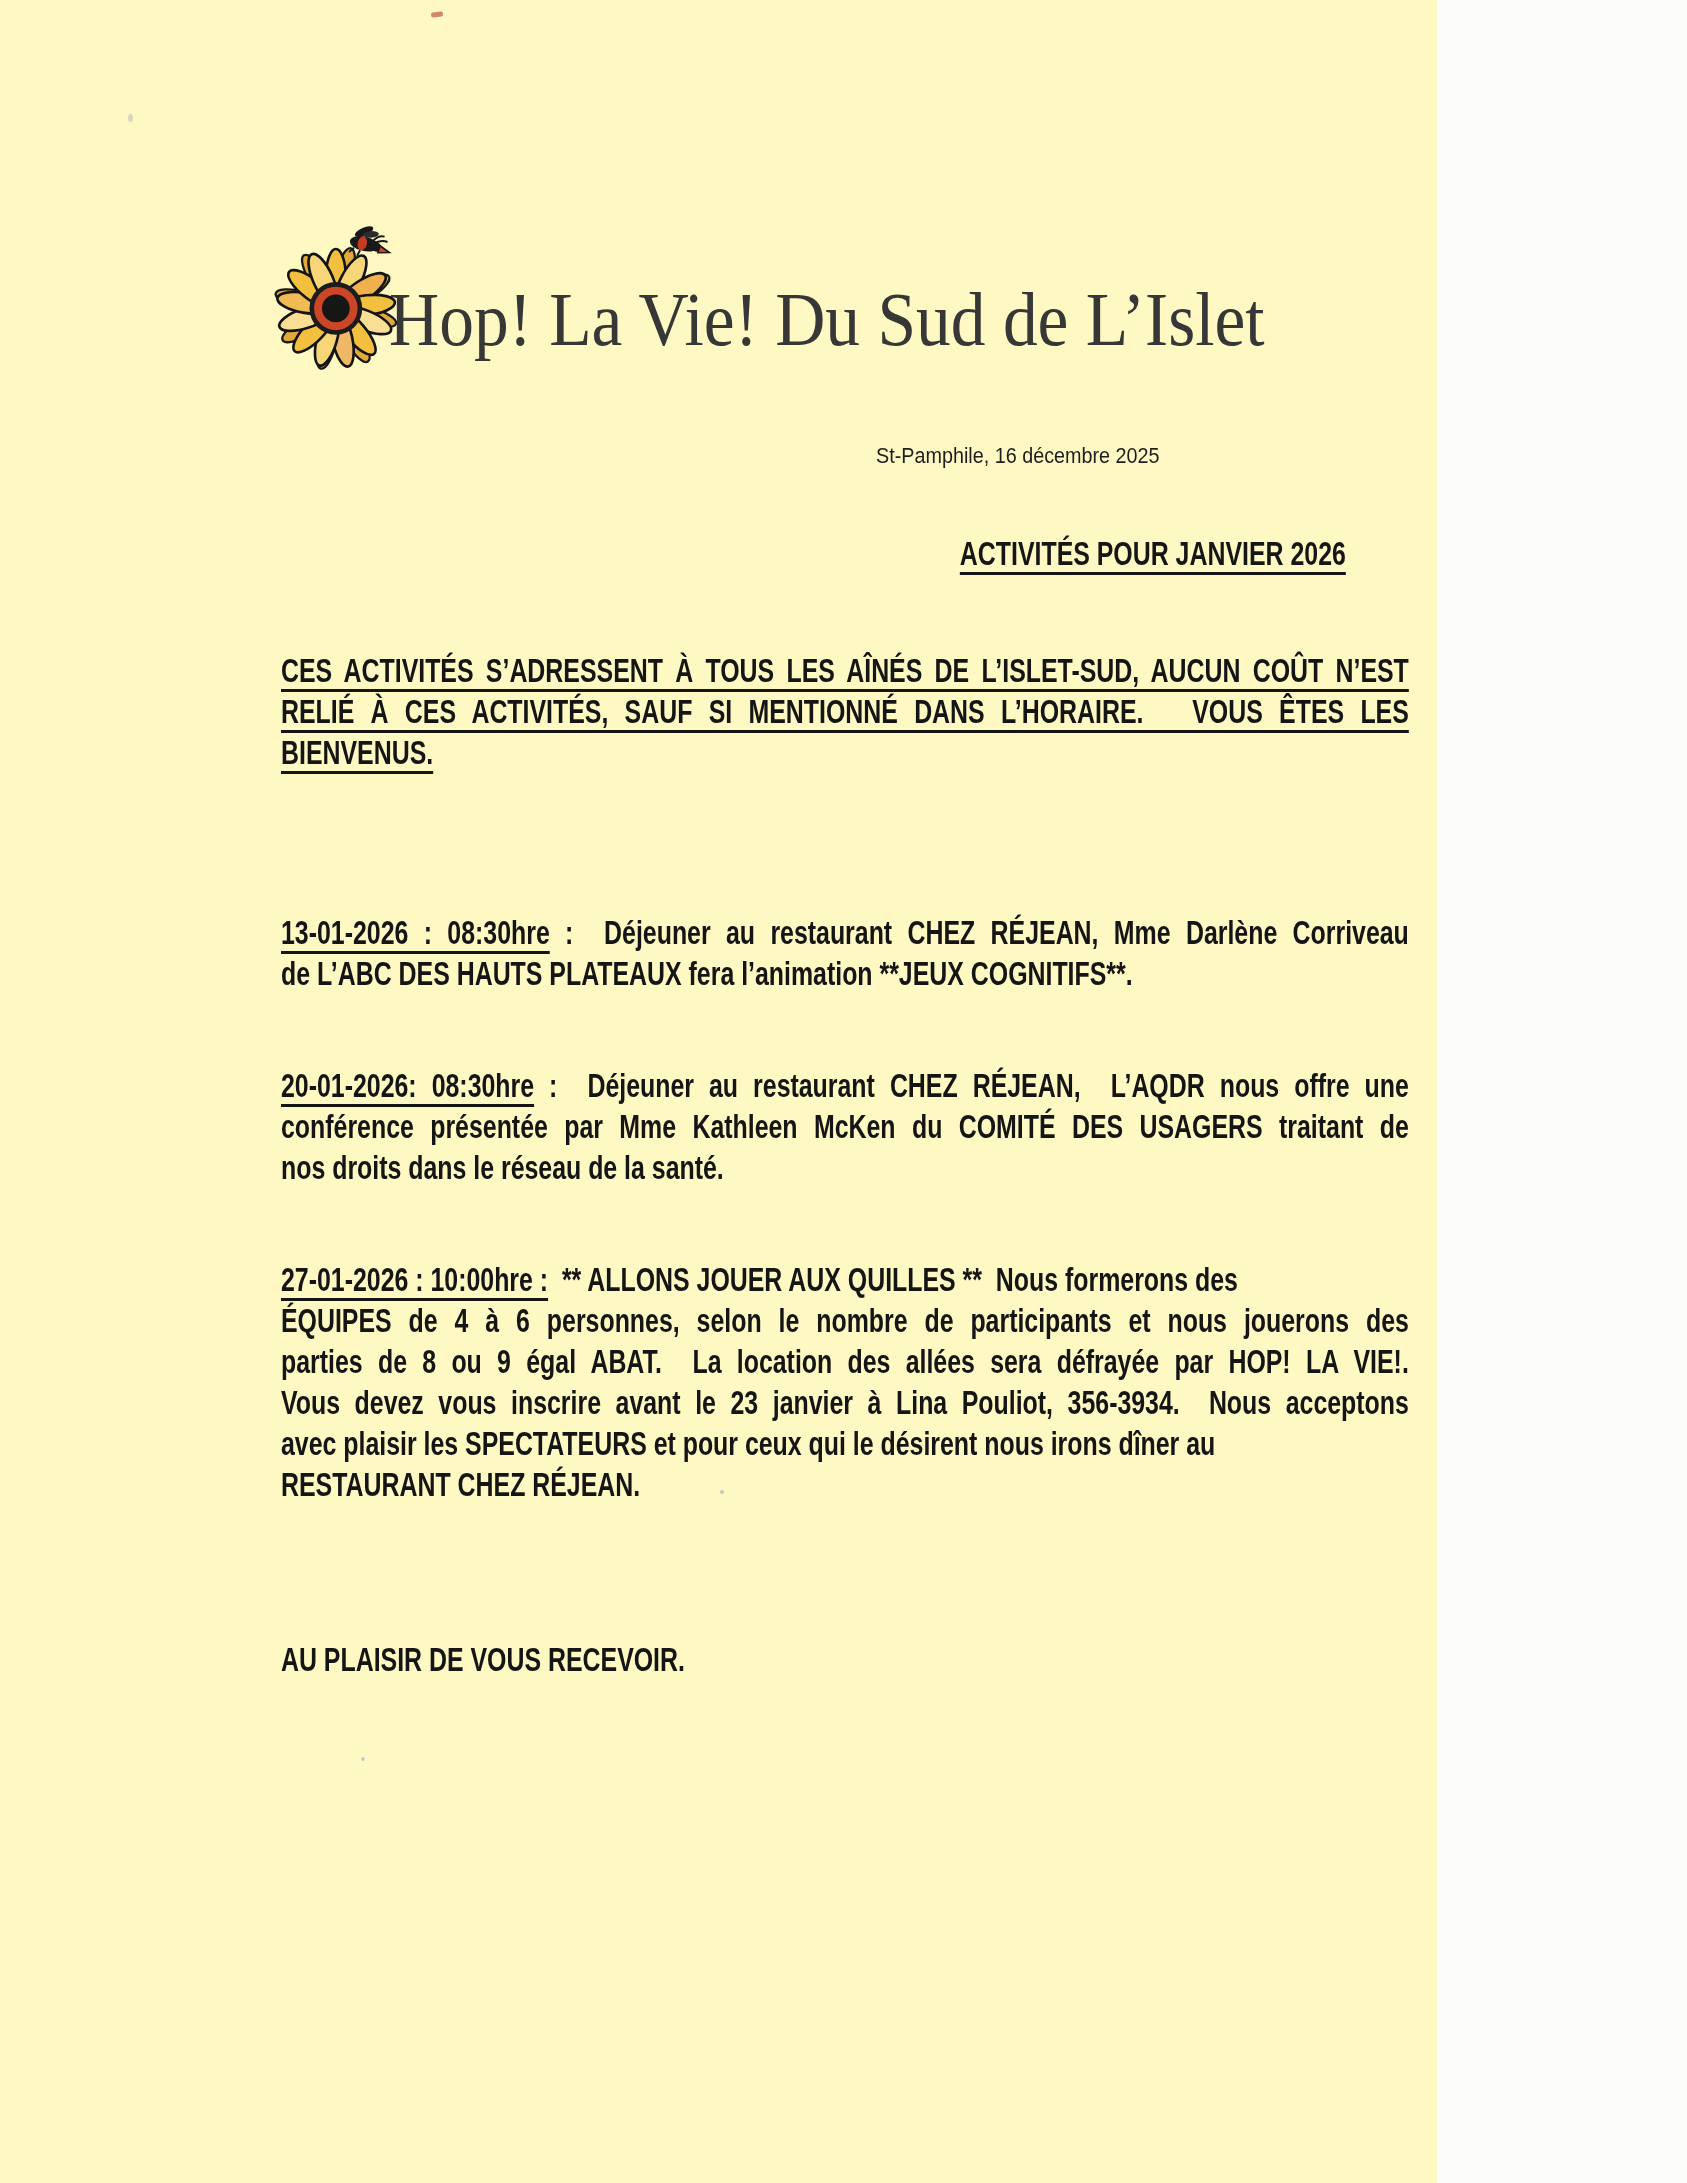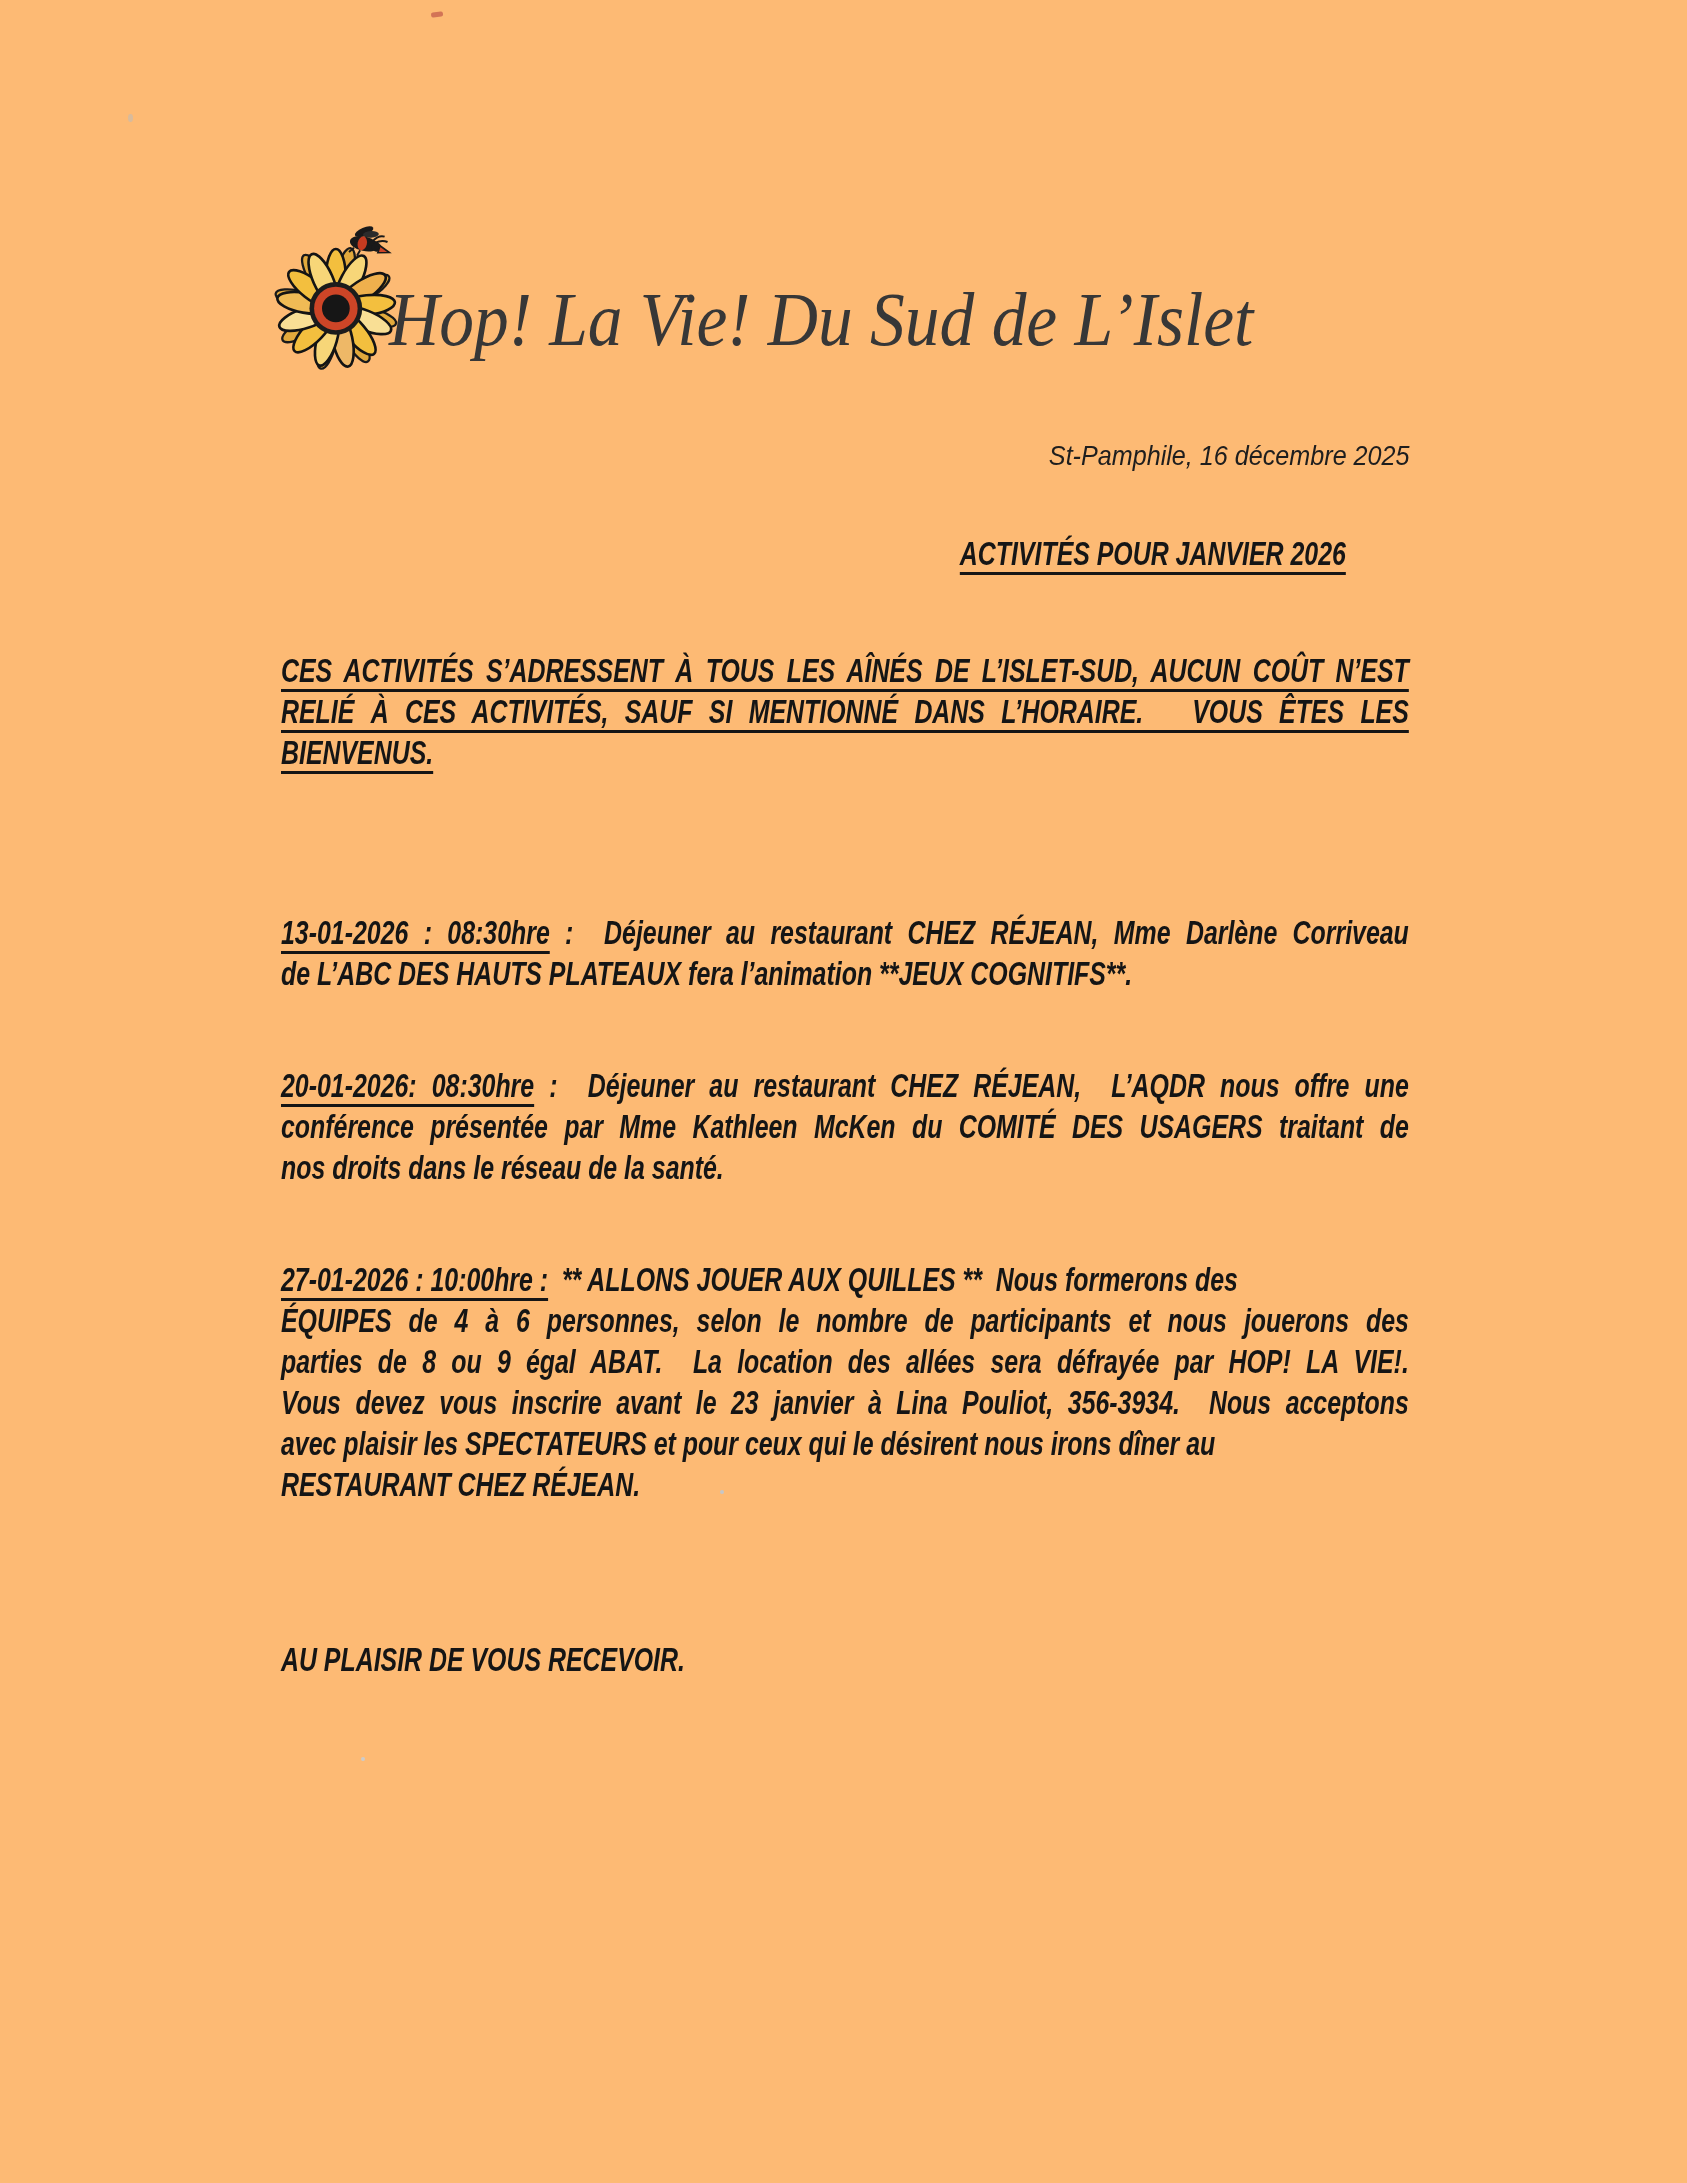--- a/index.html
+++ b/index.html
@@ -1,26 +1,26 @@
 <!DOCTYPE html>
 <html style="font-size:10.6px"><head>
 <meta charset="utf-8">
 <style>
   html,body{margin:0;padding:0;background:#fcfcfb;}
-  .sheet{position:relative;width:1687px;height:2183px;background:#fdba74;overflow:hidden;
-         font-family:"Liberation Sans",sans-serif;color:#161616;font-style:italic;}
+  .sheet{position:relative;width:1437px;height:2183px;background:#fef9c3;overflow:hidden;
+         font-family:"Liberation Sans",sans-serif;color:#161616;}
 
   
   .logo-svg{position:absolute;left:260px;top:220px;width:157px;height:161px;}
   .brand-title{position:absolute;left:389px;top:281px;font-family:"Liberation Serif",serif;
                font-size:77px;line-height:1;font-weight:400;color:#373737;white-space:nowrap;
                transform-origin:left 75%;}
 
   
-  .dateline{position:absolute;top:437px;right:277px;font-size:28px;line-height:37px;color:#1e1e1e;text-align:left;}
+  .dateline{position:absolute;top:437px;right:277px;font-size:22px;line-height:37px;color:#1e1e1e;text-align:left;}
   .dateline .fit{display:inline-block;white-space:nowrap;transform-origin:right center;}
 
   
   .heading{position:absolute;left:281px;top:533px;width:1128px;text-align:right;}
   .heading .cinline{display:inline-block;transform:scaleX(0.7544);transform-origin:center;
                     font-weight:700;font-size:33px;line-height:41px;white-space:nowrap;}
 
   
   .block{position:absolute;left:281px;}
   .condense{width:1495px;transform:scaleX(0.7544);transform-origin:0 0;}

